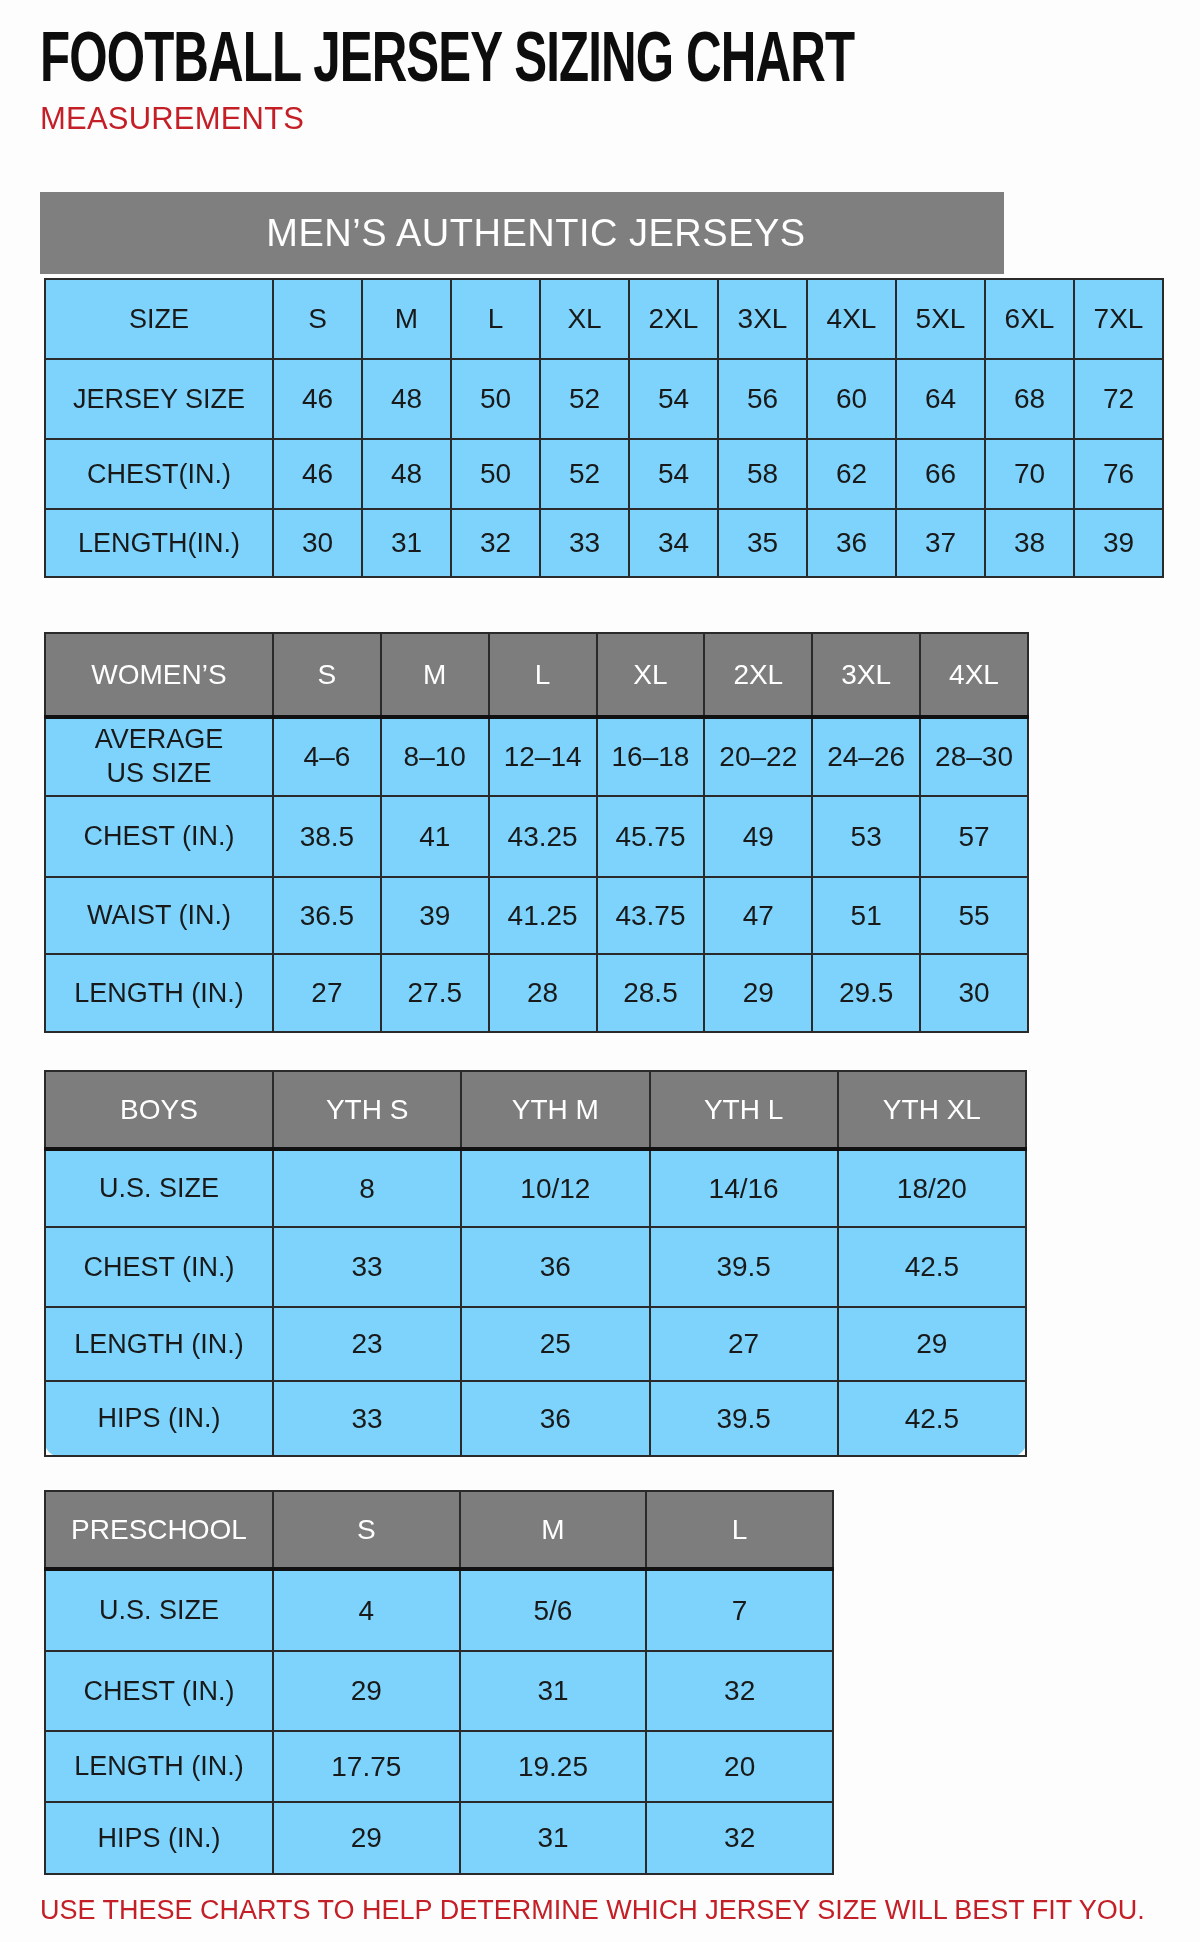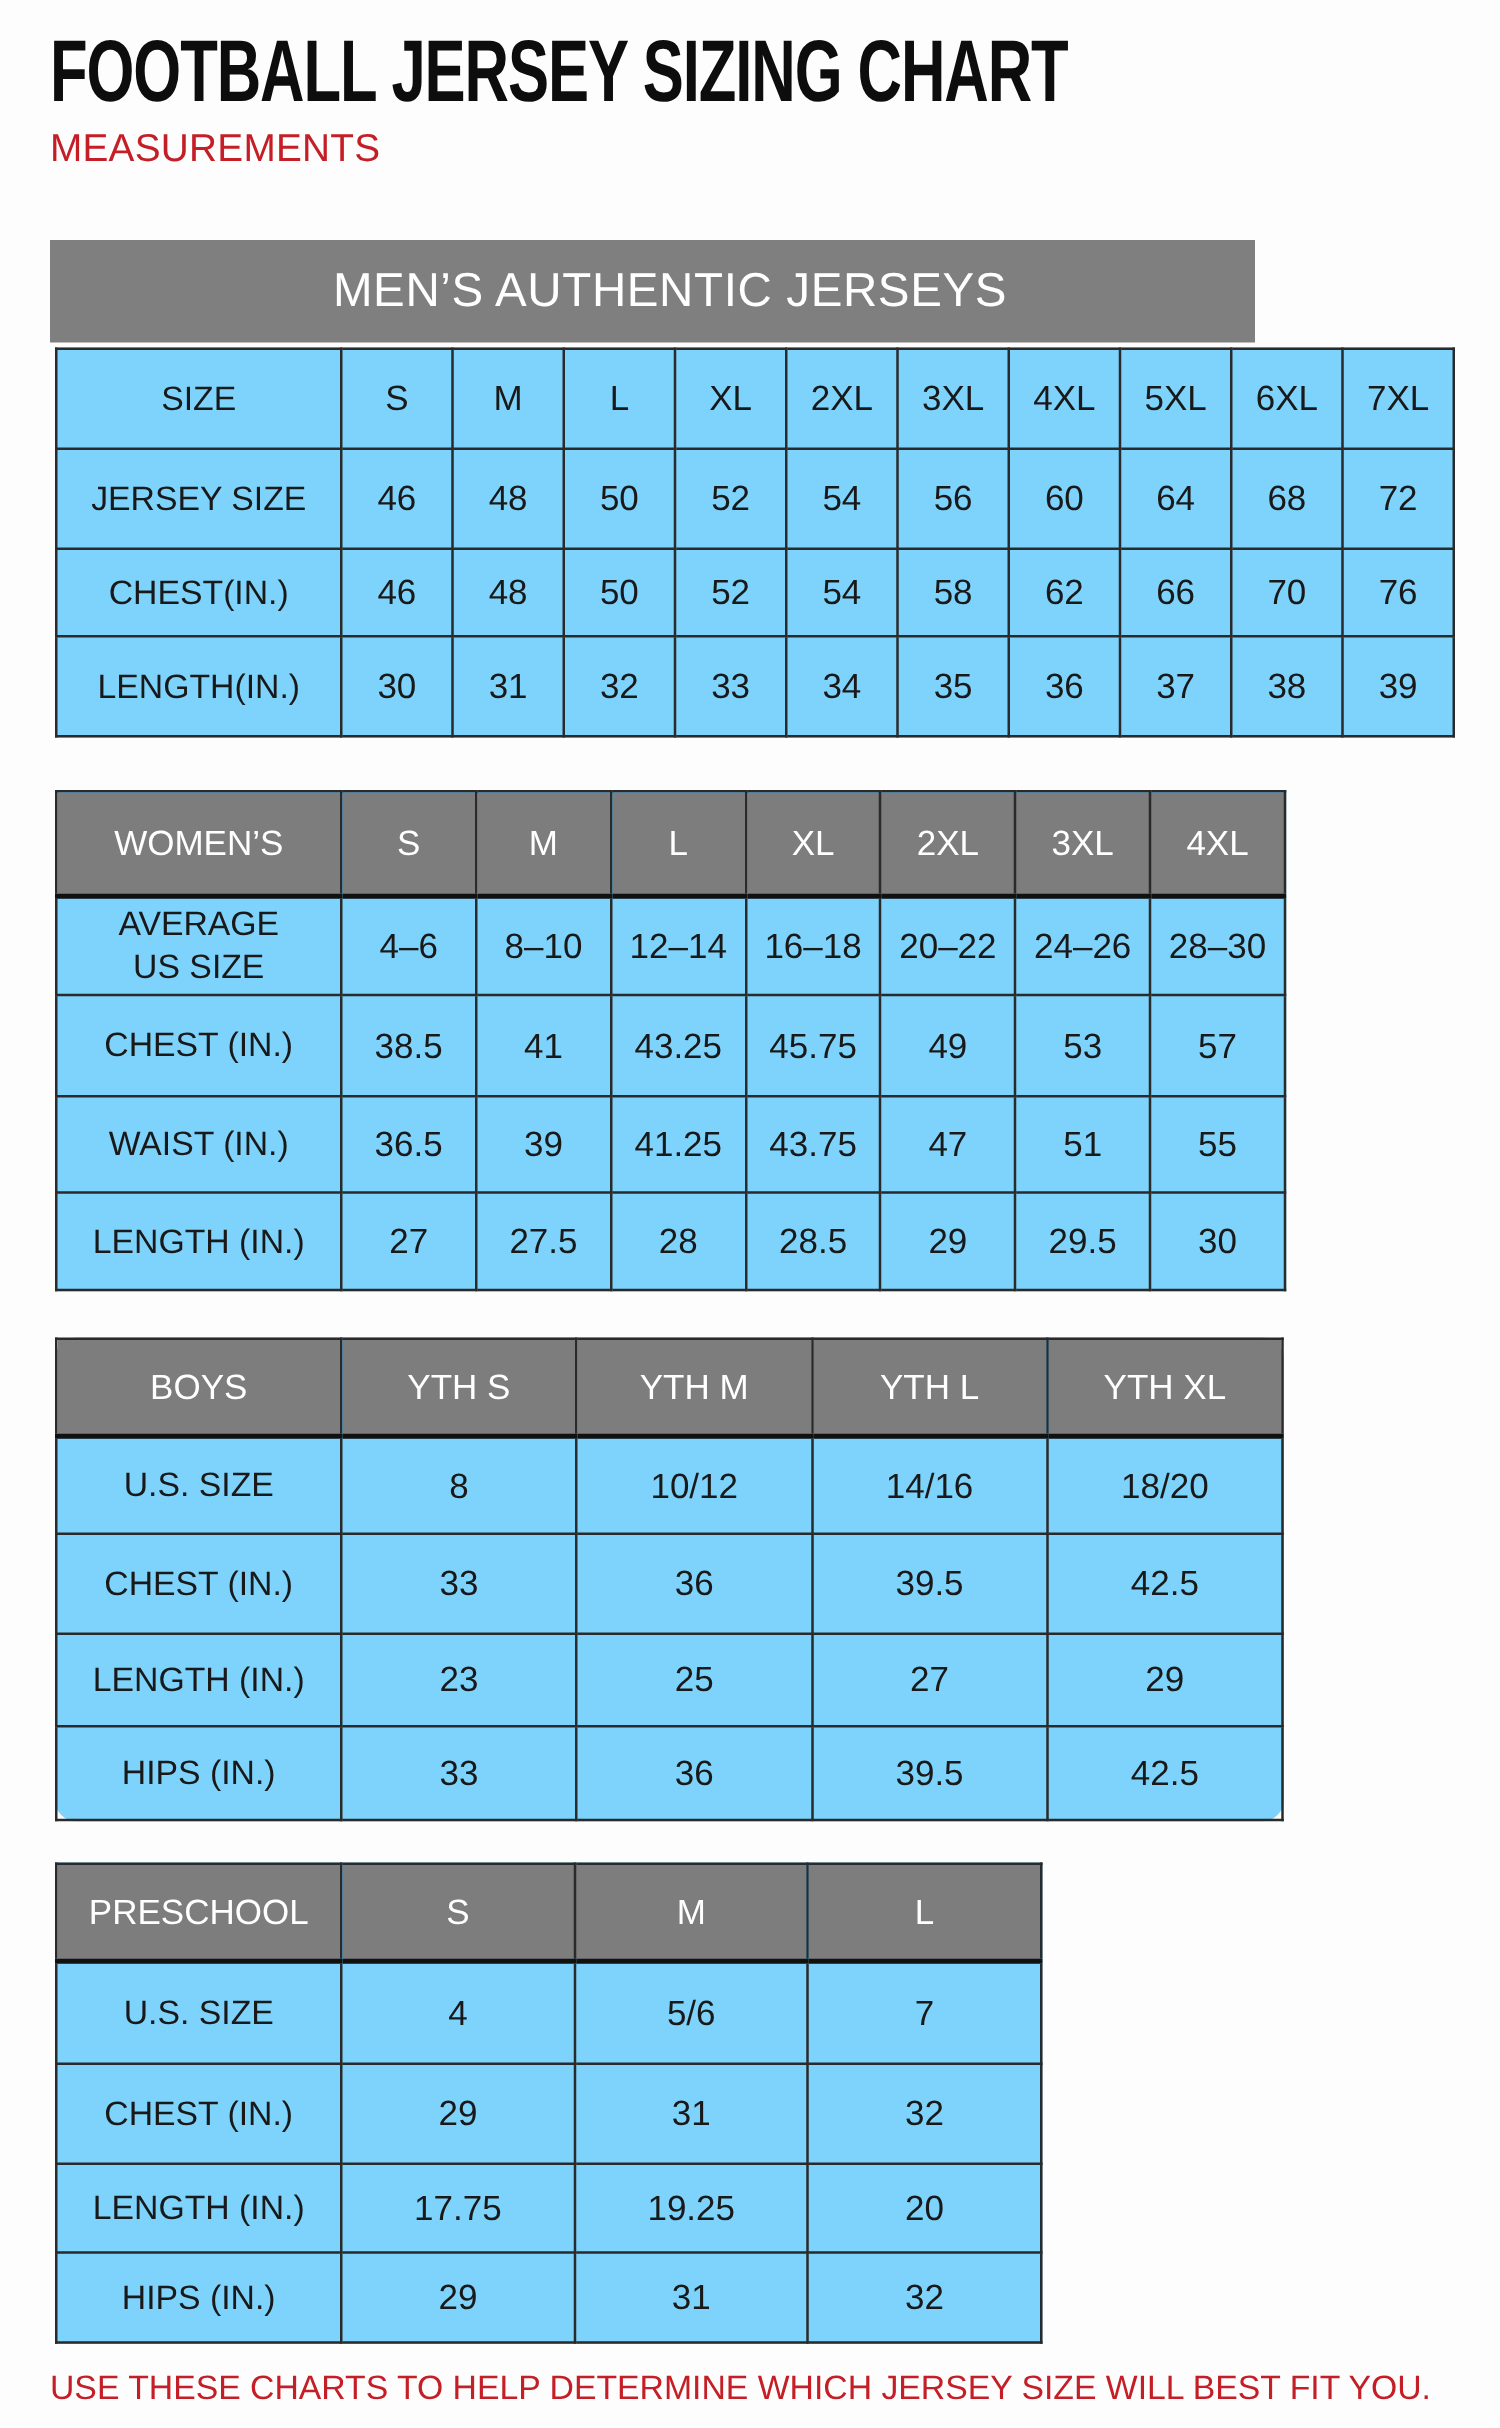--- a/index.html
+++ b/index.html
@@ -119,21 +119,21 @@
       <td>48</td>
       <td>50</td>
       <td>52</td>
       <td>54</td>
       <td>58</td>
       <td>62</td>
       <td>66</td>
       <td>70</td>
       <td>76</td>
     </tr>
-    <tr style="height:80px;">
+    <tr style="height:68px;">
       <td class="lbl">LENGTH(IN.)</td>
       <td>30</td>
       <td>31</td>
       <td>32</td>
       <td>33</td>
       <td>34</td>
       <td>35</td>
       <td>36</td>
       <td>37</td>
       <td>38</td>

